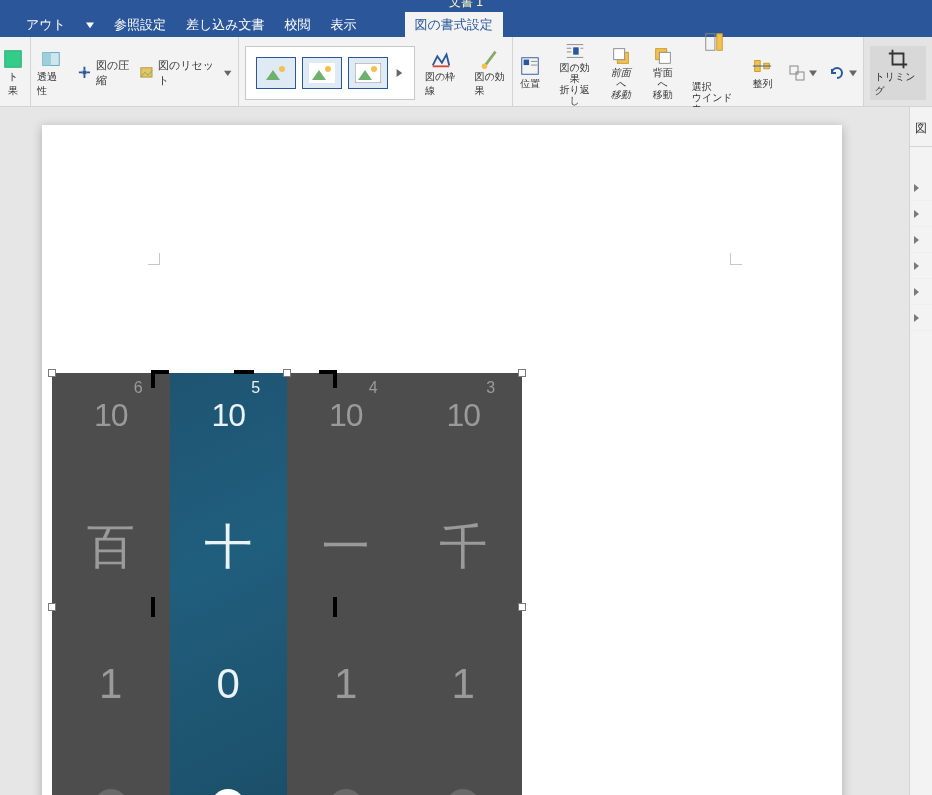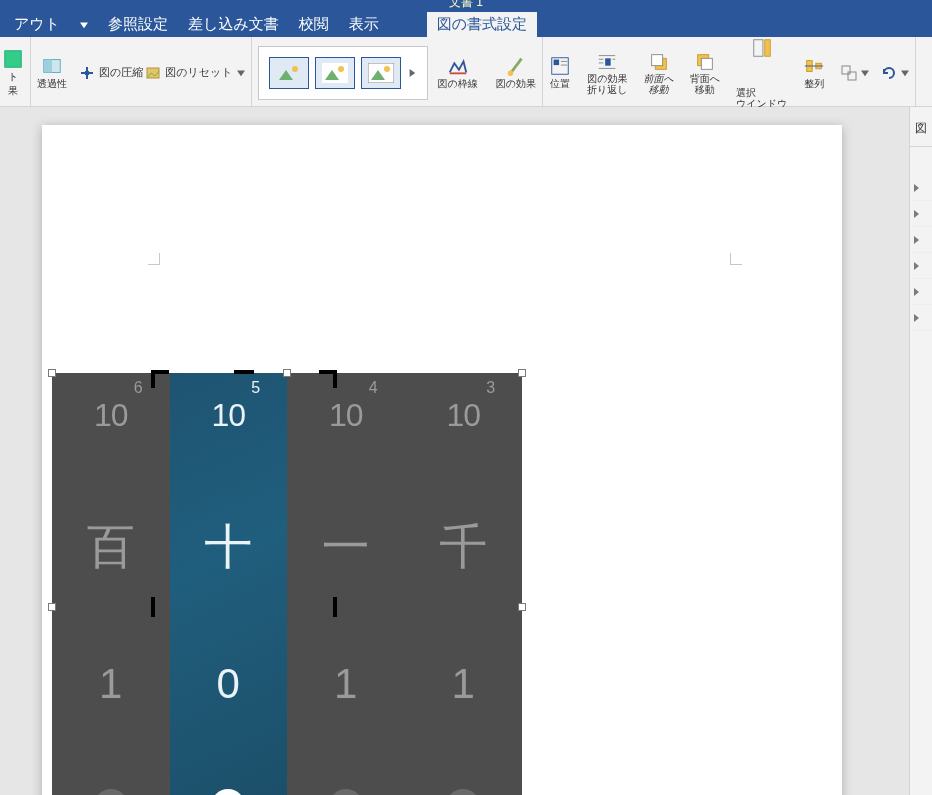--- a/index.html
+++ b/index.html
@@ -3,21 +3,21 @@
 <meta charset="utf-8">
 <style>
 * { margin: 0; padding: 0; box-sizing: border-box; font-family: "Yu Gothic UI", "Meiryo", sans-serif; }
 body { background: #e6e6e6; width: 932px; height: 795px; overflow: hidden; position: relative; }
 
 
 .titlebar { height: 12px; background: #2b579a; color: #fef9c3; display: flex; justify-content: center; align-items: flex-start; font-size: 12px; }
 .titlebar span { position: relative; top: -6px; }
 
 
-.tabs { height: 25px; background: #2b579a; display: flex; align-items: center; padding-left: 4px; color: #fff; font-size: 15px; }
+.tabs { height: 25px; background: #2b579a; display: flex; align-items: center; padding-left: 16px; color: #fff; font-size: 13px; }
 .tab-spacer { width: 28px; display: flex; align-items: center; justify-content: center; }
 .tab-spacer svg { width: 8px; height: 8px; fill: #fff; }
 .tab { padding: 0 10px; height: 25px; display: flex; align-items: center; cursor: pointer; }
 .tab.active { background: #f3f3f3; color: #2b579a; margin-left: 38px; }
 
 
 .ribbon { height: 70px; background: #f3f3f3; border-bottom: 1px solid #d4d4d4; display: flex; align-items: stretch; }
 .rgroup { border-right: 1px solid #d4d4d4; display: flex; flex-direction: column; align-items: center; justify-content: center; padding: 4px 6px 2px 6px; }
 .rgroup .btns { display: flex; align-items: center; gap: 8px; }
 .rbtn { display: flex; flex-direction: column; align-items: center; font-size: 10px; color: #333; cursor: pointer; }
@@ -291,20 +291,30 @@
                 <path d="M3 4 L3 8 L7 8" fill="none" stroke="#2b579a" stroke-width="2"></path>
               </svg></div>
             <svg width="8" height="8" viewBox="0 0 10 10">
               <path d="M0 2 L10 2 L5 9 Z" fill="#666"></path>
             </svg>
           </div>
       </div>
     </div>
   </div>
 
+  <div class="rgroup" style="border-right:none; background:#e4e4e4;">
+    <div class="rbtn" style="background:#d8d8d8; padding:2px 4px;">
+      <div class="ico">
+          <svg viewBox="0 0 24 24">
+            <path d="M6 2 L6 18 L22 18 M2 6 L18 6 L18 22" fill="none" stroke="#333" stroke-width="2"></path>
+          </svg>
+        </div>
+      <span>トリミング</span>
+    </div>
+  </div>
 </div>
 
 <div class="canvas-wrap">
   <div class="page">
     <div class="margin-marker tl" style="left:106px; top:128px;"></div>
     <div class="margin-marker tr" style="left:688px; top:128px;"></div>
   </div>
 
   <div class="sel-wrap">
     <div class="sel-img">

